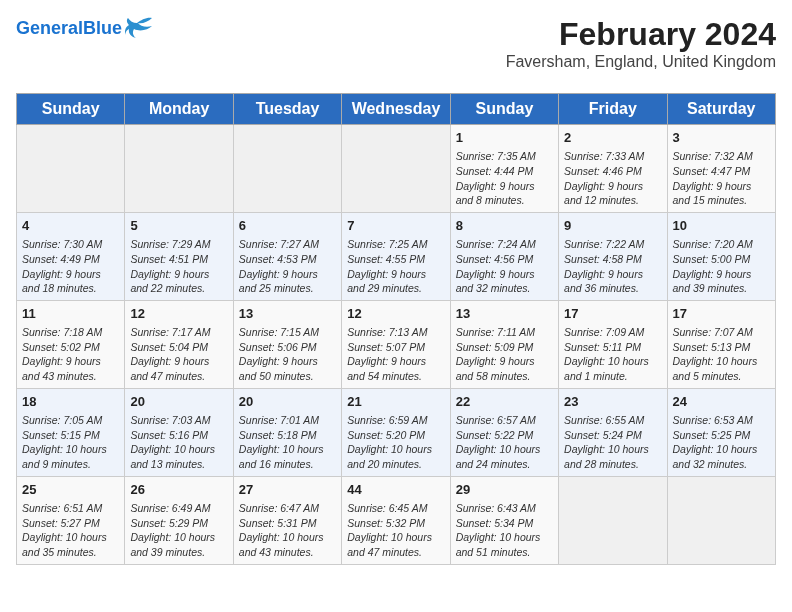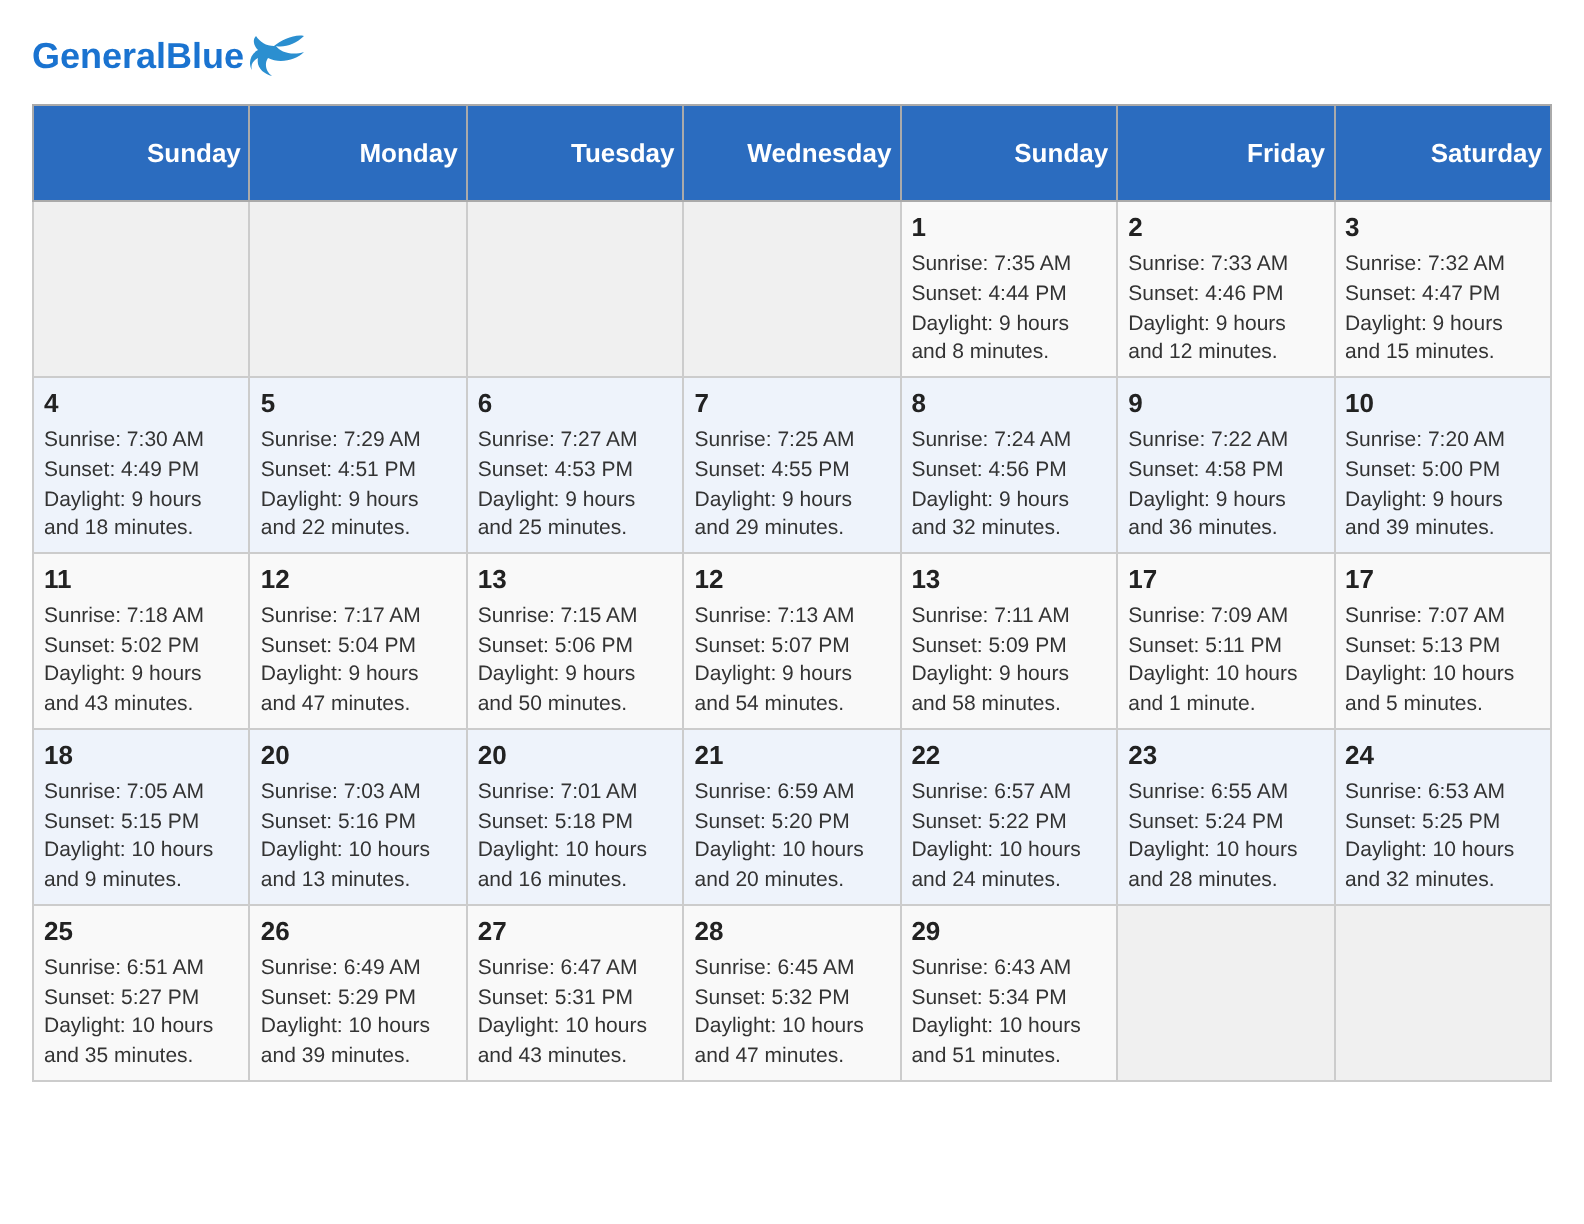--- a/index.html
+++ b/index.html
@@ -7,21 +7,21 @@
       font-family: Arial, sans-serif;
       background: #fff;
       width: 792px;
       min-height: 612px;
       padding: 16px;
     }
     .header-area {
       display: flex;
       align-items: flex-start;
       justify-content: space-between;
-      margin-bottom: 10px;
+      margin-bottom: 22px;
     }
     .logo {
       display: flex;
       align-items: center;
       gap: 2px;
     }
     .logo-text {
       font-size: 18px;
       font-weight: bold;
       color: #333;
@@ -43,23 +43,23 @@
     table {
       width: 100%;
       border-collapse: collapse;
       font-size: 11px;
     }
     thead tr {
       background-color: #2b6cbf;
       color: #fff;
     }
     thead th {
-      padding: 16px 4px;
-      text-align: right;
-      font-size: 13px;
+      padding: 6px 4px;
+      text-align: center;
+      font-size: 16px;
       font-weight: bold;
       border: 1px solid #aaa;
     }
     tbody td {
       border: 1px solid #ccc;
       vertical-align: top;
       padding: 4px 5px;
       height: 80px;
       width: 106px;
       color: #222;
@@ -69,39 +69,44 @@
     tbody tr:nth-child(even) { background: #eef3fb; }
     .day-num {
       font-size: 13px;
       font-weight: bold;
       display: block;
       margin-bottom: 2px;
     }
     .cell-text {
       font-size: 10.5px;
       color: #333;
+      font-style: italic;
     }
     .empty-cell { background: #f0f0f0 !important; }
   </style>
 </head>
 <body>
 
 <div class="header-area">
   <div class="logo">
     <div style="display:flex; flex-direction:column; align-items:flex-start;">
       <div style="display:flex; align-items:center; gap:2px;">
         <span class="logo-text">
           <span>General</span><span style="color:#1a73d0;">Blue</span>
         </span>
         <svg width="30" height="26" viewBox="0 0 30 26">
           <path d="M28,2 C24,6 18,8 14,7 C16,10 22,12 28,10 C24,14 16,16 10,13 C8,16 9,20 12,22 C8,21 4,18 5,13 C3,14 1,16 2,19 C0,16 1,11 5,9 C3,7 2,4 4,2 C6,5 9,7 13,7 C17,4 23,1 28,2 Z" fill="#2b8fd0"></path>
         </svg>
       </div>
     </div>
   </div>
+  <div class="title-area">
+    <div class="month-title">February 2024</div>
+    <div class="location-title">Faversham, England, United Kingdom</div>
+  </div>
 </div>
 
 <table>
   <thead>
     <tr>
     <th>Sunday</th>
         <th>Monday</th>
         <th>Tuesday</th>
         <th>Wednesday</th>
         <th>Sunday</th>
@@ -225,21 +230,21 @@
         </td>
         <td>
           <span class="day-num">26</span>
           <div class="cell-text">Sunrise: 6:49 AM<br>Sunset: 5:29 PM<br>Daylight: 10 hours and 39 minutes.</div>
         </td>
         <td>
           <span class="day-num">27</span>
           <div class="cell-text">Sunrise: 6:47 AM<br>Sunset: 5:31 PM<br>Daylight: 10 hours and 43 minutes.</div>
         </td>
         <td>
-          <span class="day-num">28</span>
+          <span class="day-num">44</span>
           <div class="cell-text">Sunrise: 6:45 AM<br>Sunset: 5:32 PM<br>Daylight: 10 hours and 47 minutes.</div>
         </td>
         <td>
           <span class="day-num">29</span>
           <div class="cell-text">Sunrise: 6:43 AM<br>Sunset: 5:34 PM<br>Daylight: 10 hours and 51 minutes.</div>
         </td>
         <td class="empty-cell"></td>
         <td class="empty-cell"></td>
       </tr>
     </tbody>

